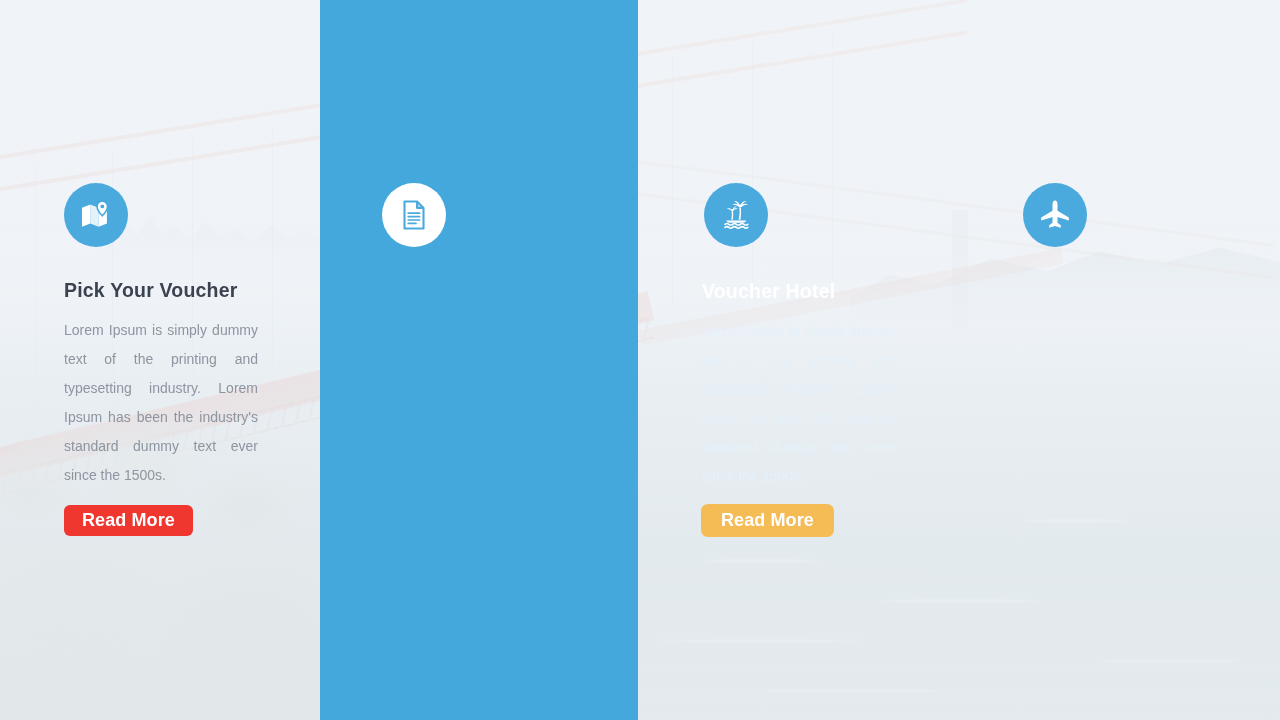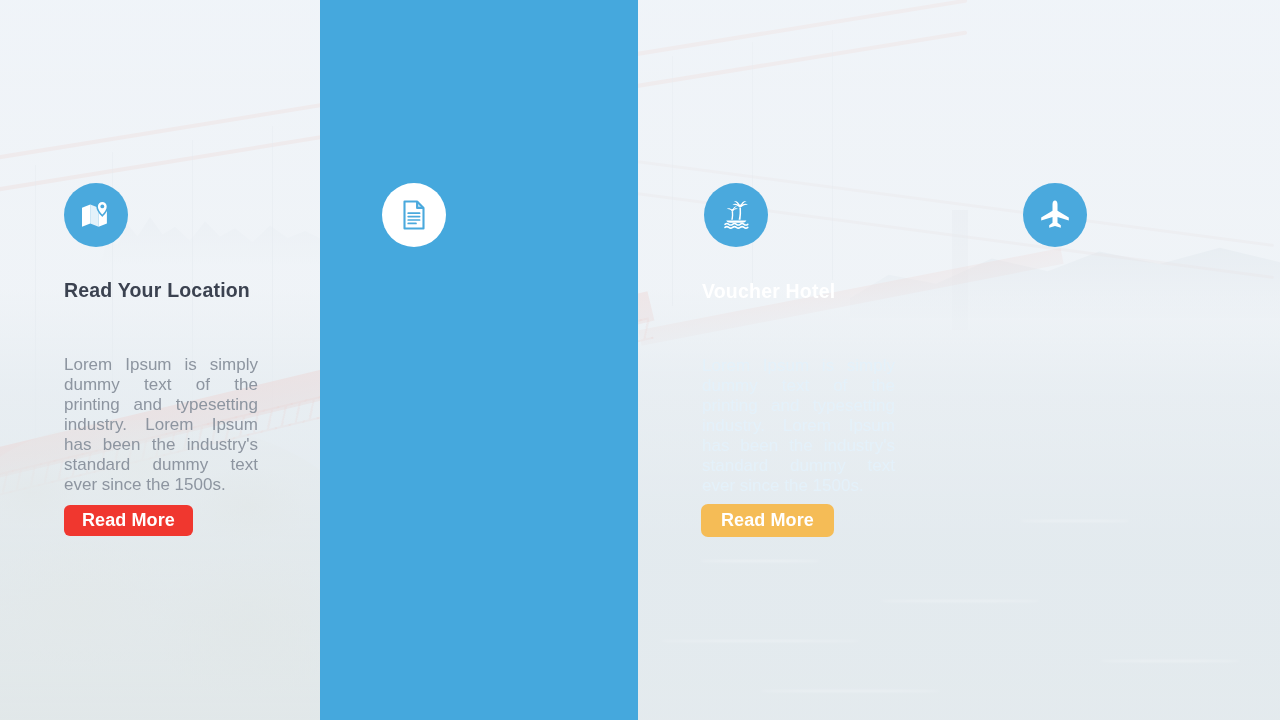--- a/index.html
+++ b/index.html
@@ -165,26 +165,25 @@
     color: #3b4250;
     white-space: nowrap;
   }
   .card.c1 .card-title { left: 64px; }
   .card.c2 .card-title { left: 382px; color: #ffffff; top: 280px; }
 
   .card-body {
     position: absolute;
     top: 316px;
     width: 194px;
-    font-size: 17px;
-    line-height: 20px;
+    font-size: 14px;
+    line-height: 29px;
     color: #8d95a0;
     text-align: justify;
     text-justify: inter-word;
-    margin-top: 39px;
   }
   .card.c1 .card-body { left: 64px; }
   .card.c2 .card-body { left: 382px; color: #e4f1fa; top: 317px; width: 193px; }
 
   .read-more {
     position: absolute;
     border: none;
     border-radius: 6px;
     font-family: "Liberation Sans", sans-serif;
     font-size: 18px;
@@ -253,21 +252,21 @@
     <div class="card c1">
       <div class="icon-circle">
         <svg width="34" height="34" viewBox="0 0 34 34" aria-hidden="true">
           <path d="M3 9.8 L11.3 6.4 L11.3 25.4 L3 28.8 Z" fill="#ffffff"></path>
           <path d="M11.3 6.4 L19.6 9.8 L19.6 28.8 L11.3 25.4 Z" fill="#ffffff" opacity=".85"></path>
           <path d="M19.6 9.8 L27.9 6.4 L27.9 25.4 L19.6 28.8 Z" fill="#ffffff"></path>
           <path d="M23.3 3.2 c2.9 0 5.2 2.3 5.2 5.2 c0 3.9 -5.2 9.4 -5.2 9.4 s-5.2 -5.5 -5.2 -9.4 c0 -2.9 2.3 -5.2 5.2 -5.2 z" fill="#ffffff" stroke="#4aa9dd" stroke-width="1.6"></path>
           <circle cx="23.3" cy="8.4" r="1.9" fill="#4aa9dd"></circle>
         </svg>
       </div>
-      <div class="card-title">Read Your Location</div>
+      <div class="card-title">Pick Your Voucher</div>
       <div class="card-body">Lorem Ipsum is simply dummy text of the printing and typesetting industry. Lorem Ipsum has been the industry's standard dummy text ever since the 1500s.</div>
       <button class="read-more">Read More</button>
     </div>
 
     <div class="card c2">
       <div class="icon-circle">
         <svg width="32" height="32" viewBox="0 0 32 32" aria-hidden="true">
           <path d="M6.5 2.5 h12.6 l6.4 6.4 v20.6 h-19 z" fill="#ffffff" stroke="#4aa9dd" stroke-width="2.1" stroke-linejoin="round"></path>
           <path d="M19.1 2.5 v6.4 h6.4 z" fill="#4aa9dd" opacity=".25"></path>
           <path d="M19.1 2.5 v6.4 h6.4" fill="none" stroke="#4aa9dd" stroke-width="2.1" stroke-linejoin="round"></path>

